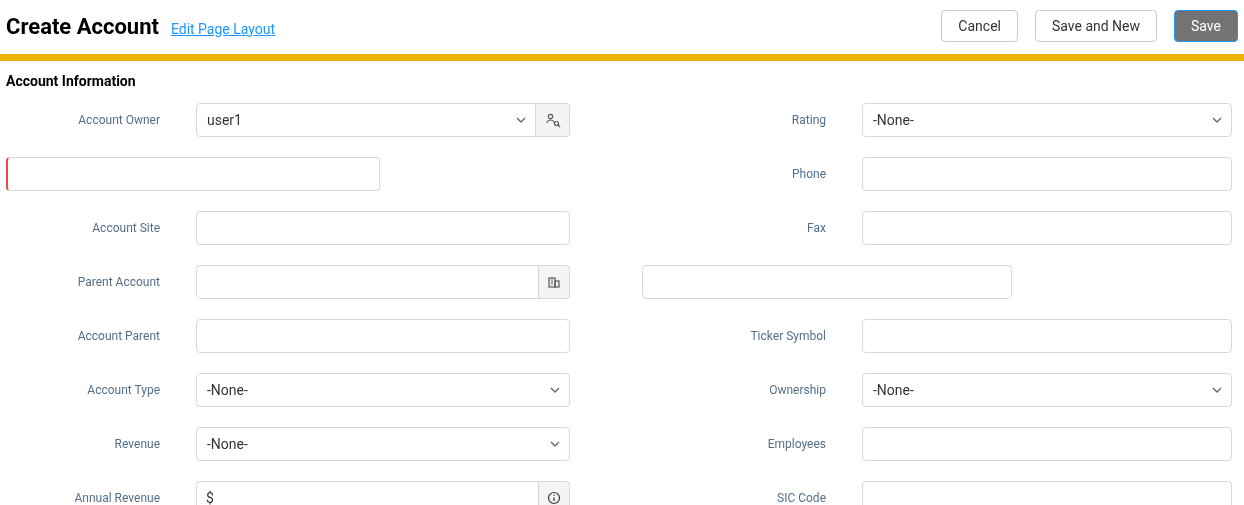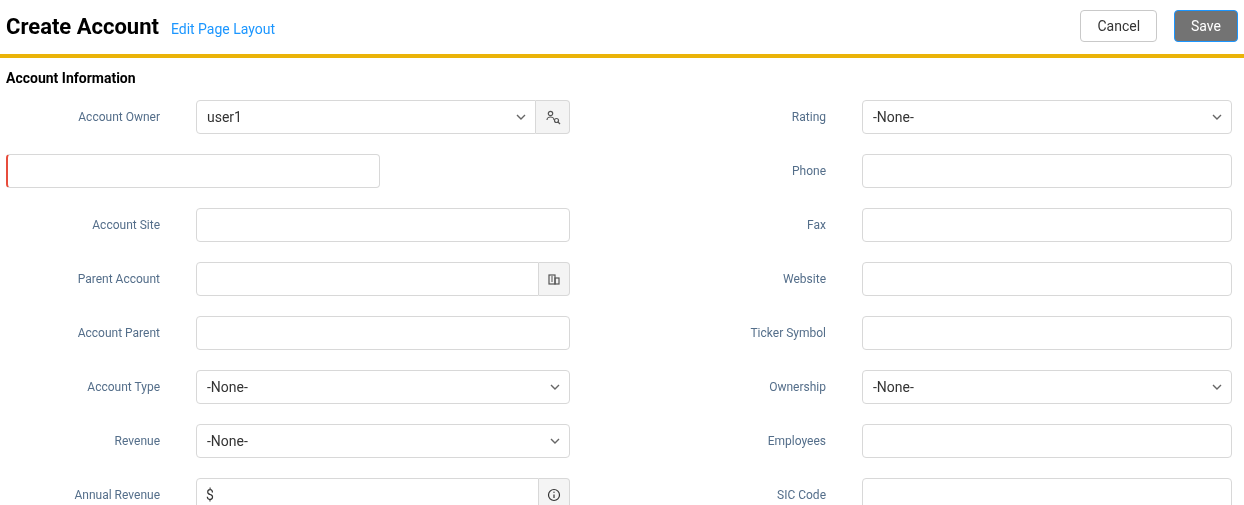--- a/index.html
+++ b/index.html
@@ -8,35 +8,36 @@
     font-size: 14px;
     color: #333;
     background: #fff;
     width: 1244px;
   }
   .header {
     display: flex;
     align-items: center;
     justify-content: space-between;
     padding: 10px 6px 12px 6px;
-    border-bottom: 4px solid #eab308;
+    border-bottom: 7px solid #eab308;
   }
   .header-left {
     display: flex;
     align-items: baseline;
     gap: 12px;
   }
   .page-title {
     font-size: 22px;
     font-weight: 700;
     color: #000;
   }
   .edit-link {
     font-size: 14px;
     color: #1b96ff;
+    text-decoration: underline;
     cursor: pointer;
   }
   .header-actions {
     display: flex;
     gap: 17px;
   }
   .btn {
     border: 1px solid #c9c9c9;
     background: #fff;
     border-radius: 4px;
@@ -173,20 +174,21 @@
 </head>
 <body>
 
 <div class="header">
   <div class="header-left">
     <h1 class="page-title">Create Account</h1>
     <a class="edit-link">Edit Page Layout</a>
   </div>
   <div class="header-actions">
     <button class="btn">Cancel</button>
+    <button class="btn">Save and New</button>
     <button class="btn btn-primary">Save</button>
   </div>
 </div>
 
 <div class="section-title">Account Information</div>
 
 <div class="form-grid">
 
   <div class="col-left">
 
@@ -329,21 +331,20 @@
     </div>
 
     <div class="field-row">
       <div class="field-label">Fax</div>
       <div class="field-control">
         <input class="input" type="text" value="" style="">
       </div>
     </div>
 
     <div class="field-row">
-      <div class="field-label">Website</div>
       <div class="field-control">
         <input class="input" type="text" value="" style="">
       </div>
     </div>
 
     <div class="field-row">
       <div class="field-label">Ticker Symbol</div>
       <div class="field-control">
         <input class="input" type="text" value="" style="">
       </div>

